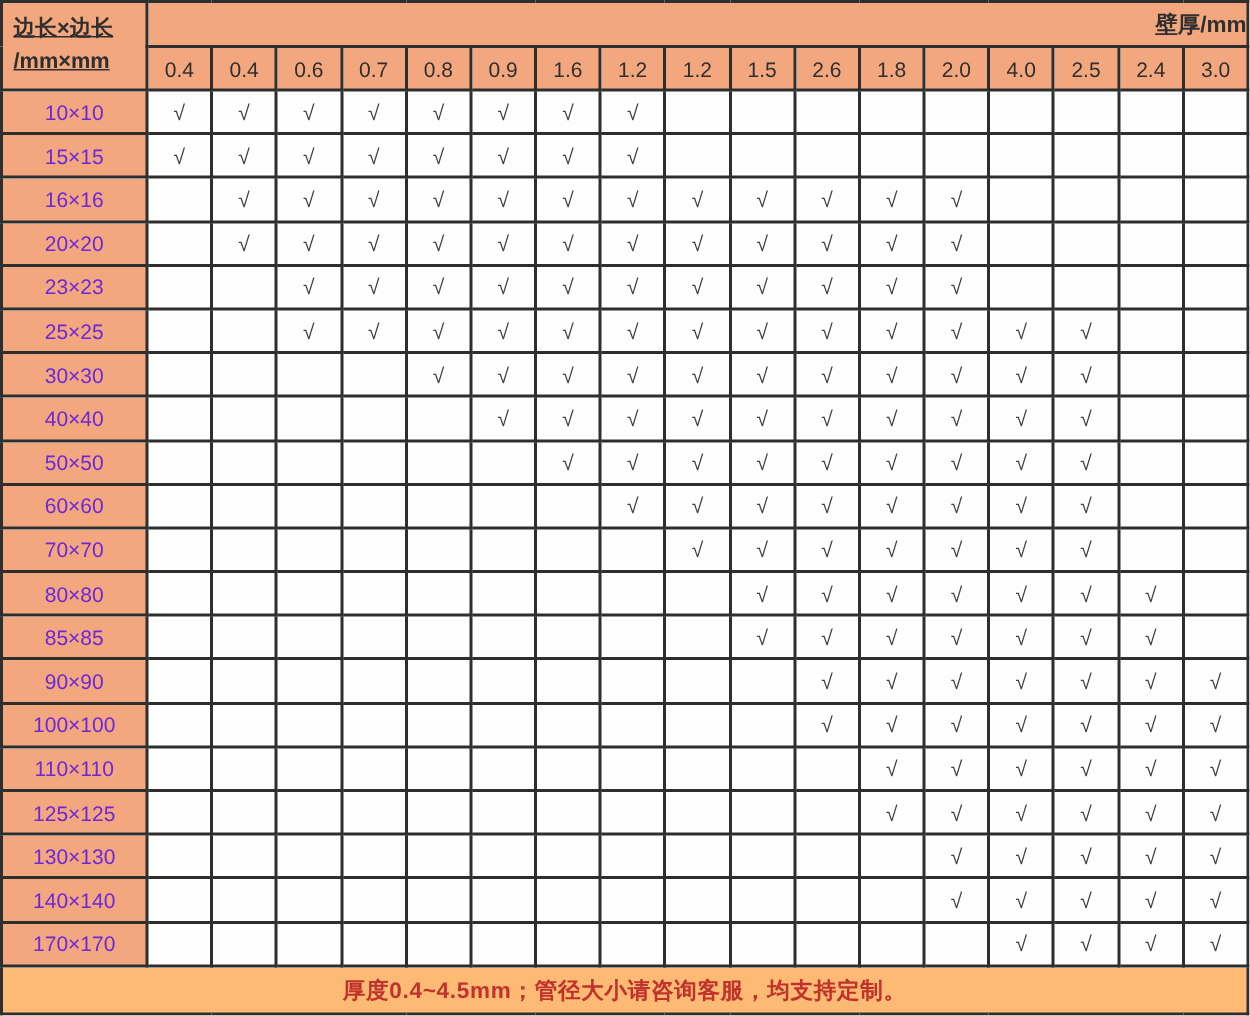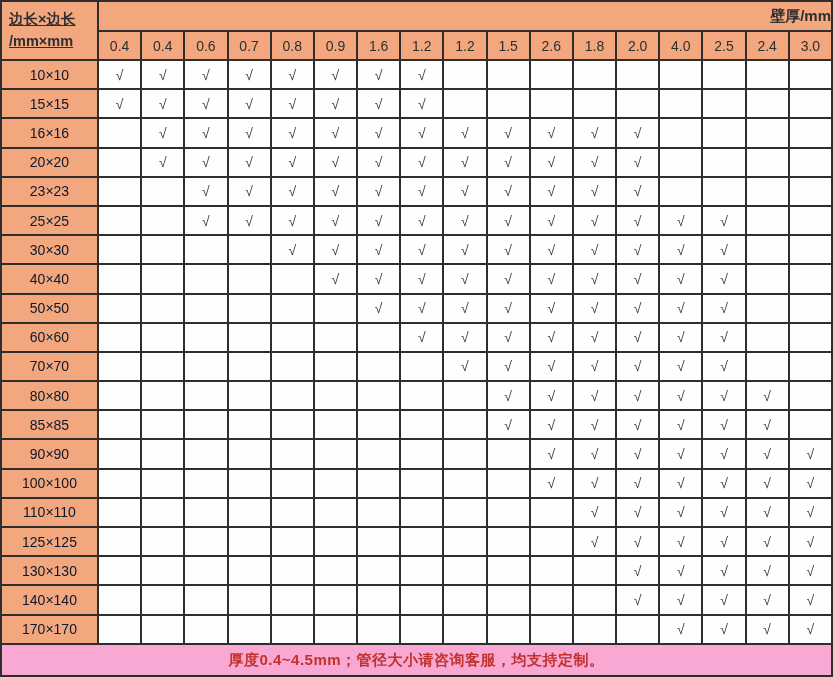--- a/index.html
+++ b/index.html
@@ -33,29 +33,29 @@
     height:28px;
     text-align:right;
   }
   th.colh{
     background:var(--header-bg);
     font-size:14px;font-weight:400;color:#2f2f2f;
     height:27px;
   }
   th.rowh{
     background:var(--header-bg);
-    font-size:14px;font-weight:400;color:#0f172a;margin-top:24px;
+    font-size:14px;font-weight:400;color:#6d28d9;margin-top:24px;
   }
   td.cell{
     background:var(--cell-bg);
     font-size:14px;color:var(--check);
   }
   td.cell .chk{color:var(--check);}
   td.footer{
-    background:#f9a8d4;
+    background:#fdba74;
     color:var(--footer);font-weight:700;font-size:15px;
     height:30px;letter-spacing:0.5px;
   }
 </style>
 </head>
 <body>
 
 <div class="wrap">
   <table>
     <colgroup>

